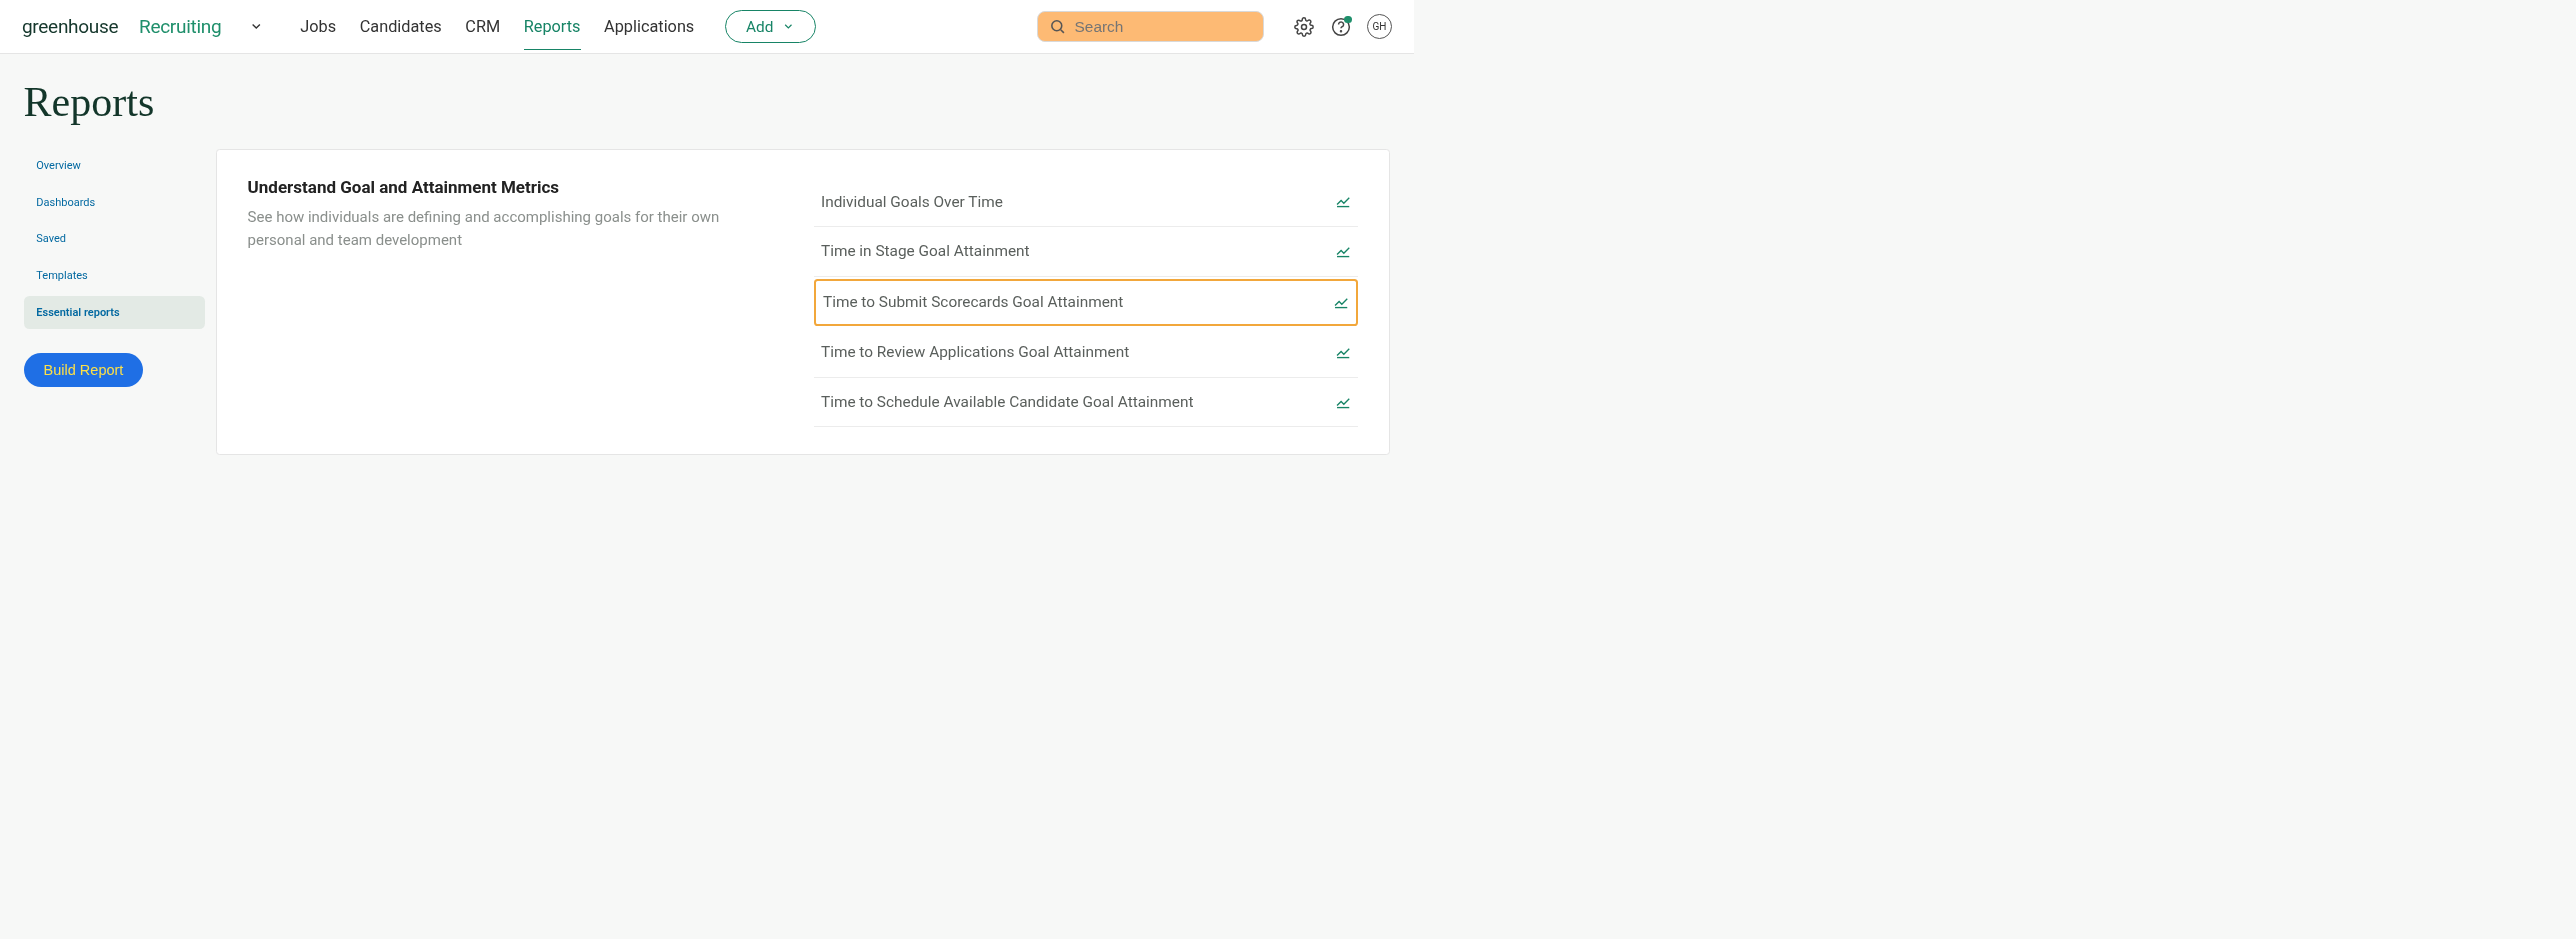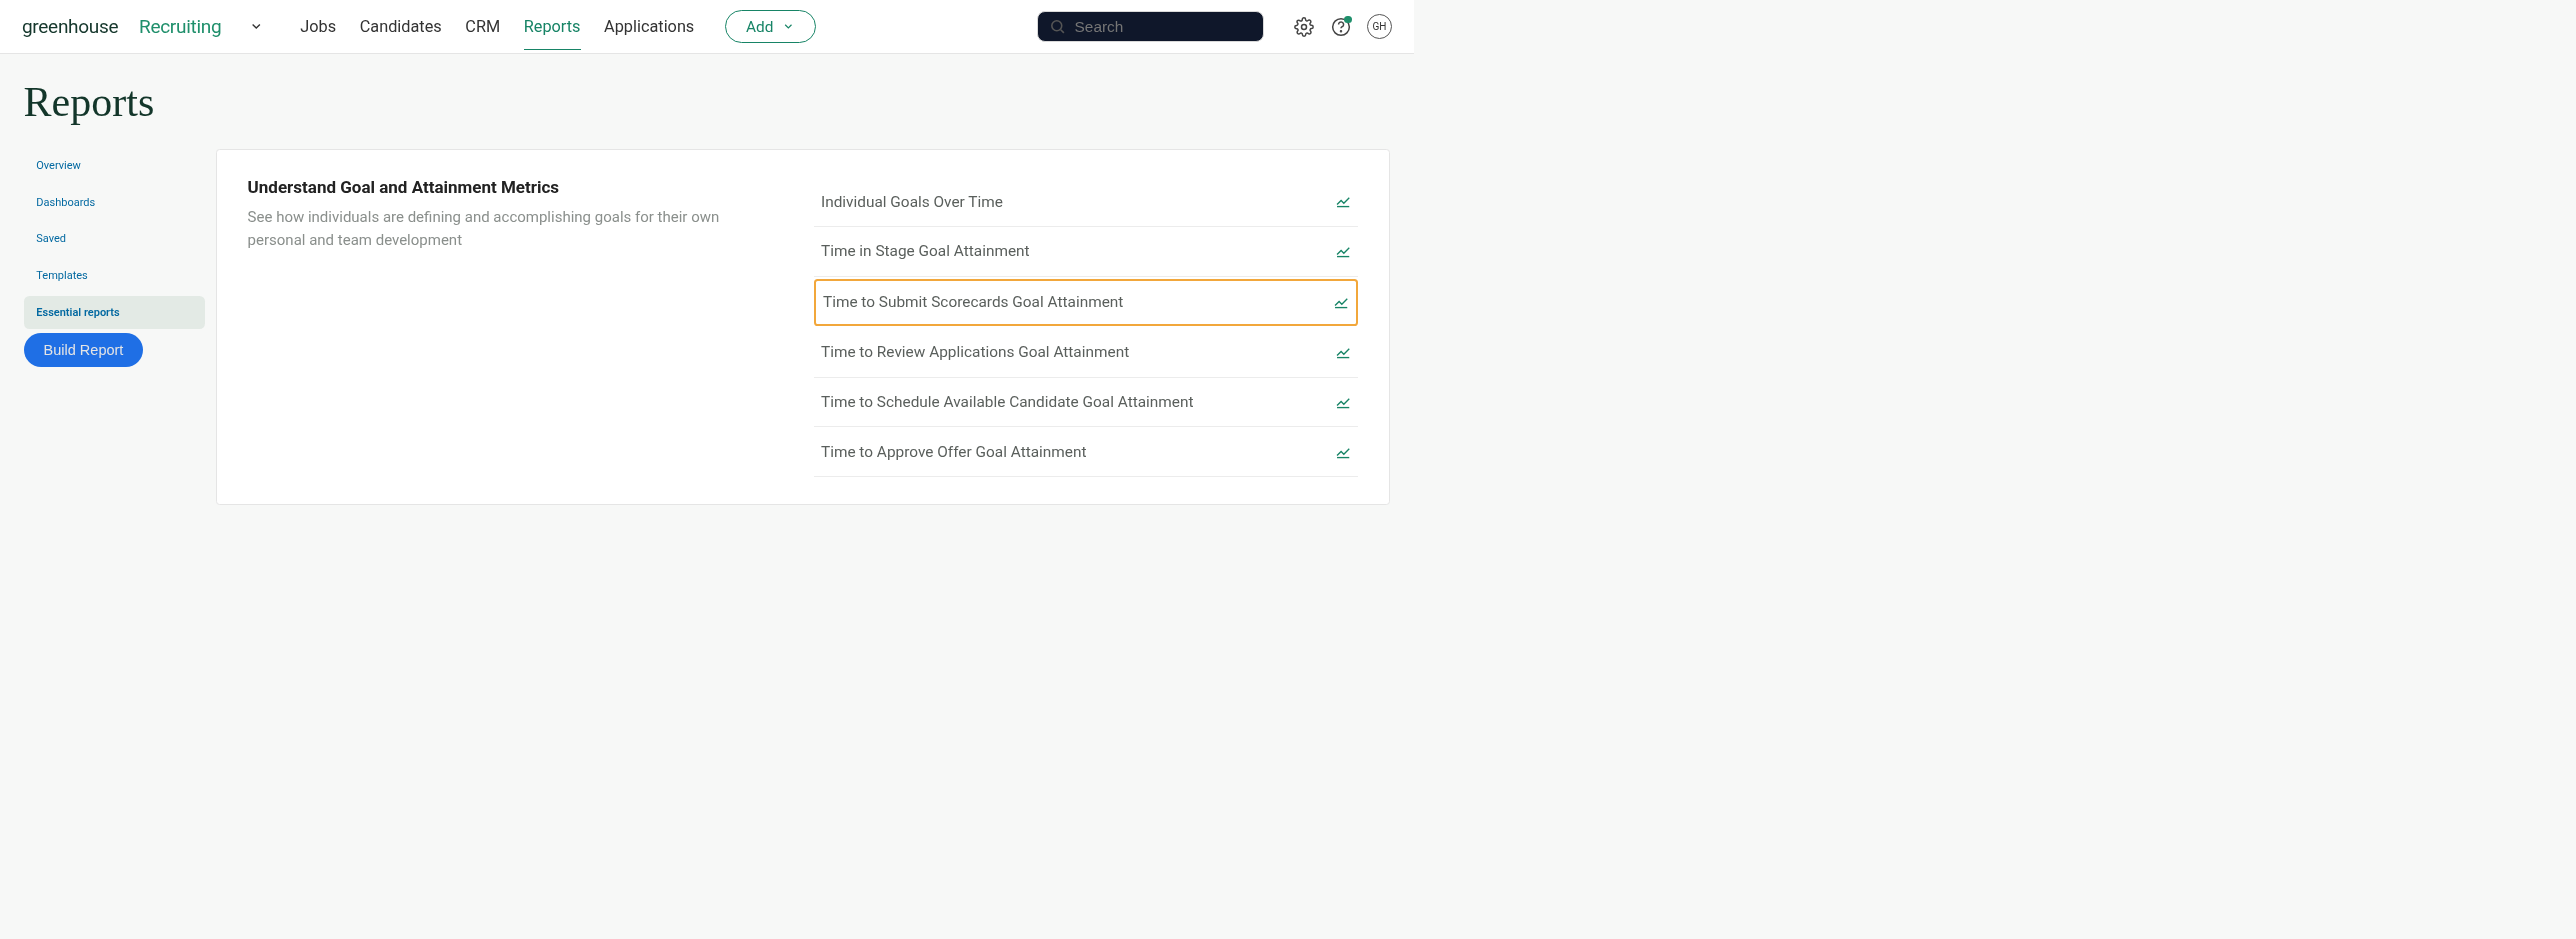--- a/index.html
+++ b/index.html
@@ -60,21 +60,21 @@
     background:#fff;
   }
   .spacer { flex: 1; }
   .search-wrap {
     display: flex;
     align-items: center;
     border: 0.9px solid #d9d9d9;
     border-radius: 8px;
     padding: 5.4px 11px;
     width: 227px;
-    background:#0f172a;
+    background:#fdba74;
     justify-content:space-between;
   }
   .search-wrap input {
     border: none;
     outline: none;
     font-size: 15.4px;
     color: #666;
     width: 100%;
     margin-left: 9px;
     background:transparent;
@@ -122,27 +122,27 @@
     border-radius: 5.4px;
     cursor: pointer;
     margin-bottom: 3.6px;
   }
   .side-item.active {
     background: #e3eae5;
     font-weight: 600;
   }
   .build-btn {
     background: #1f6fe5;
-    color: #e5e5e5;
+    color: #fde047;
     border: none;
     border-radius: 20px;
     padding: 9px 20px;
     font-size: 14.5px;
     cursor: pointer;
-    margin-top: 1px;
+    margin-top: 21px;
   }
   .content {
     flex: 1;
     background: #fff;
     border: 0.9px solid #e5e5e5;
     border-radius: 3.6px;
     padding: 27px 31px;
     margin-left: 11px;
     display:flex;
     gap: 44px;
@@ -295,26 +295,17 @@
           </div>
           <div class="report-row">
             <span>Time to Schedule Available Candidate Goal Attainment</span>
             <span class="chart-icon">
               <svg width="16.3" height="16.3" viewBox="0 0 24 24" fill="none" stroke="currentColor" stroke-width="2">
                 <polyline points="3 17 9 11 13 15 21 7"></polyline>
                 <line x1="3" y1="20" x2="21" y2="20"></line>
               </svg>
             </span>
           </div>
-          <div class="report-row">
-            <span>Time to Approve Offer Goal Attainment</span>
-            <span class="chart-icon">
-              <svg width="16.3" height="16.3" viewBox="0 0 24 24" fill="none" stroke="currentColor" stroke-width="2">
-                <polyline points="3 17 9 11 13 15 21 7"></polyline>
-                <line x1="3" y1="20" x2="21" y2="20"></line>
-              </svg>
-            </span>
-          </div>
         </div>
     </div>
   </div>
 </div>
 
 
 </body></html>

